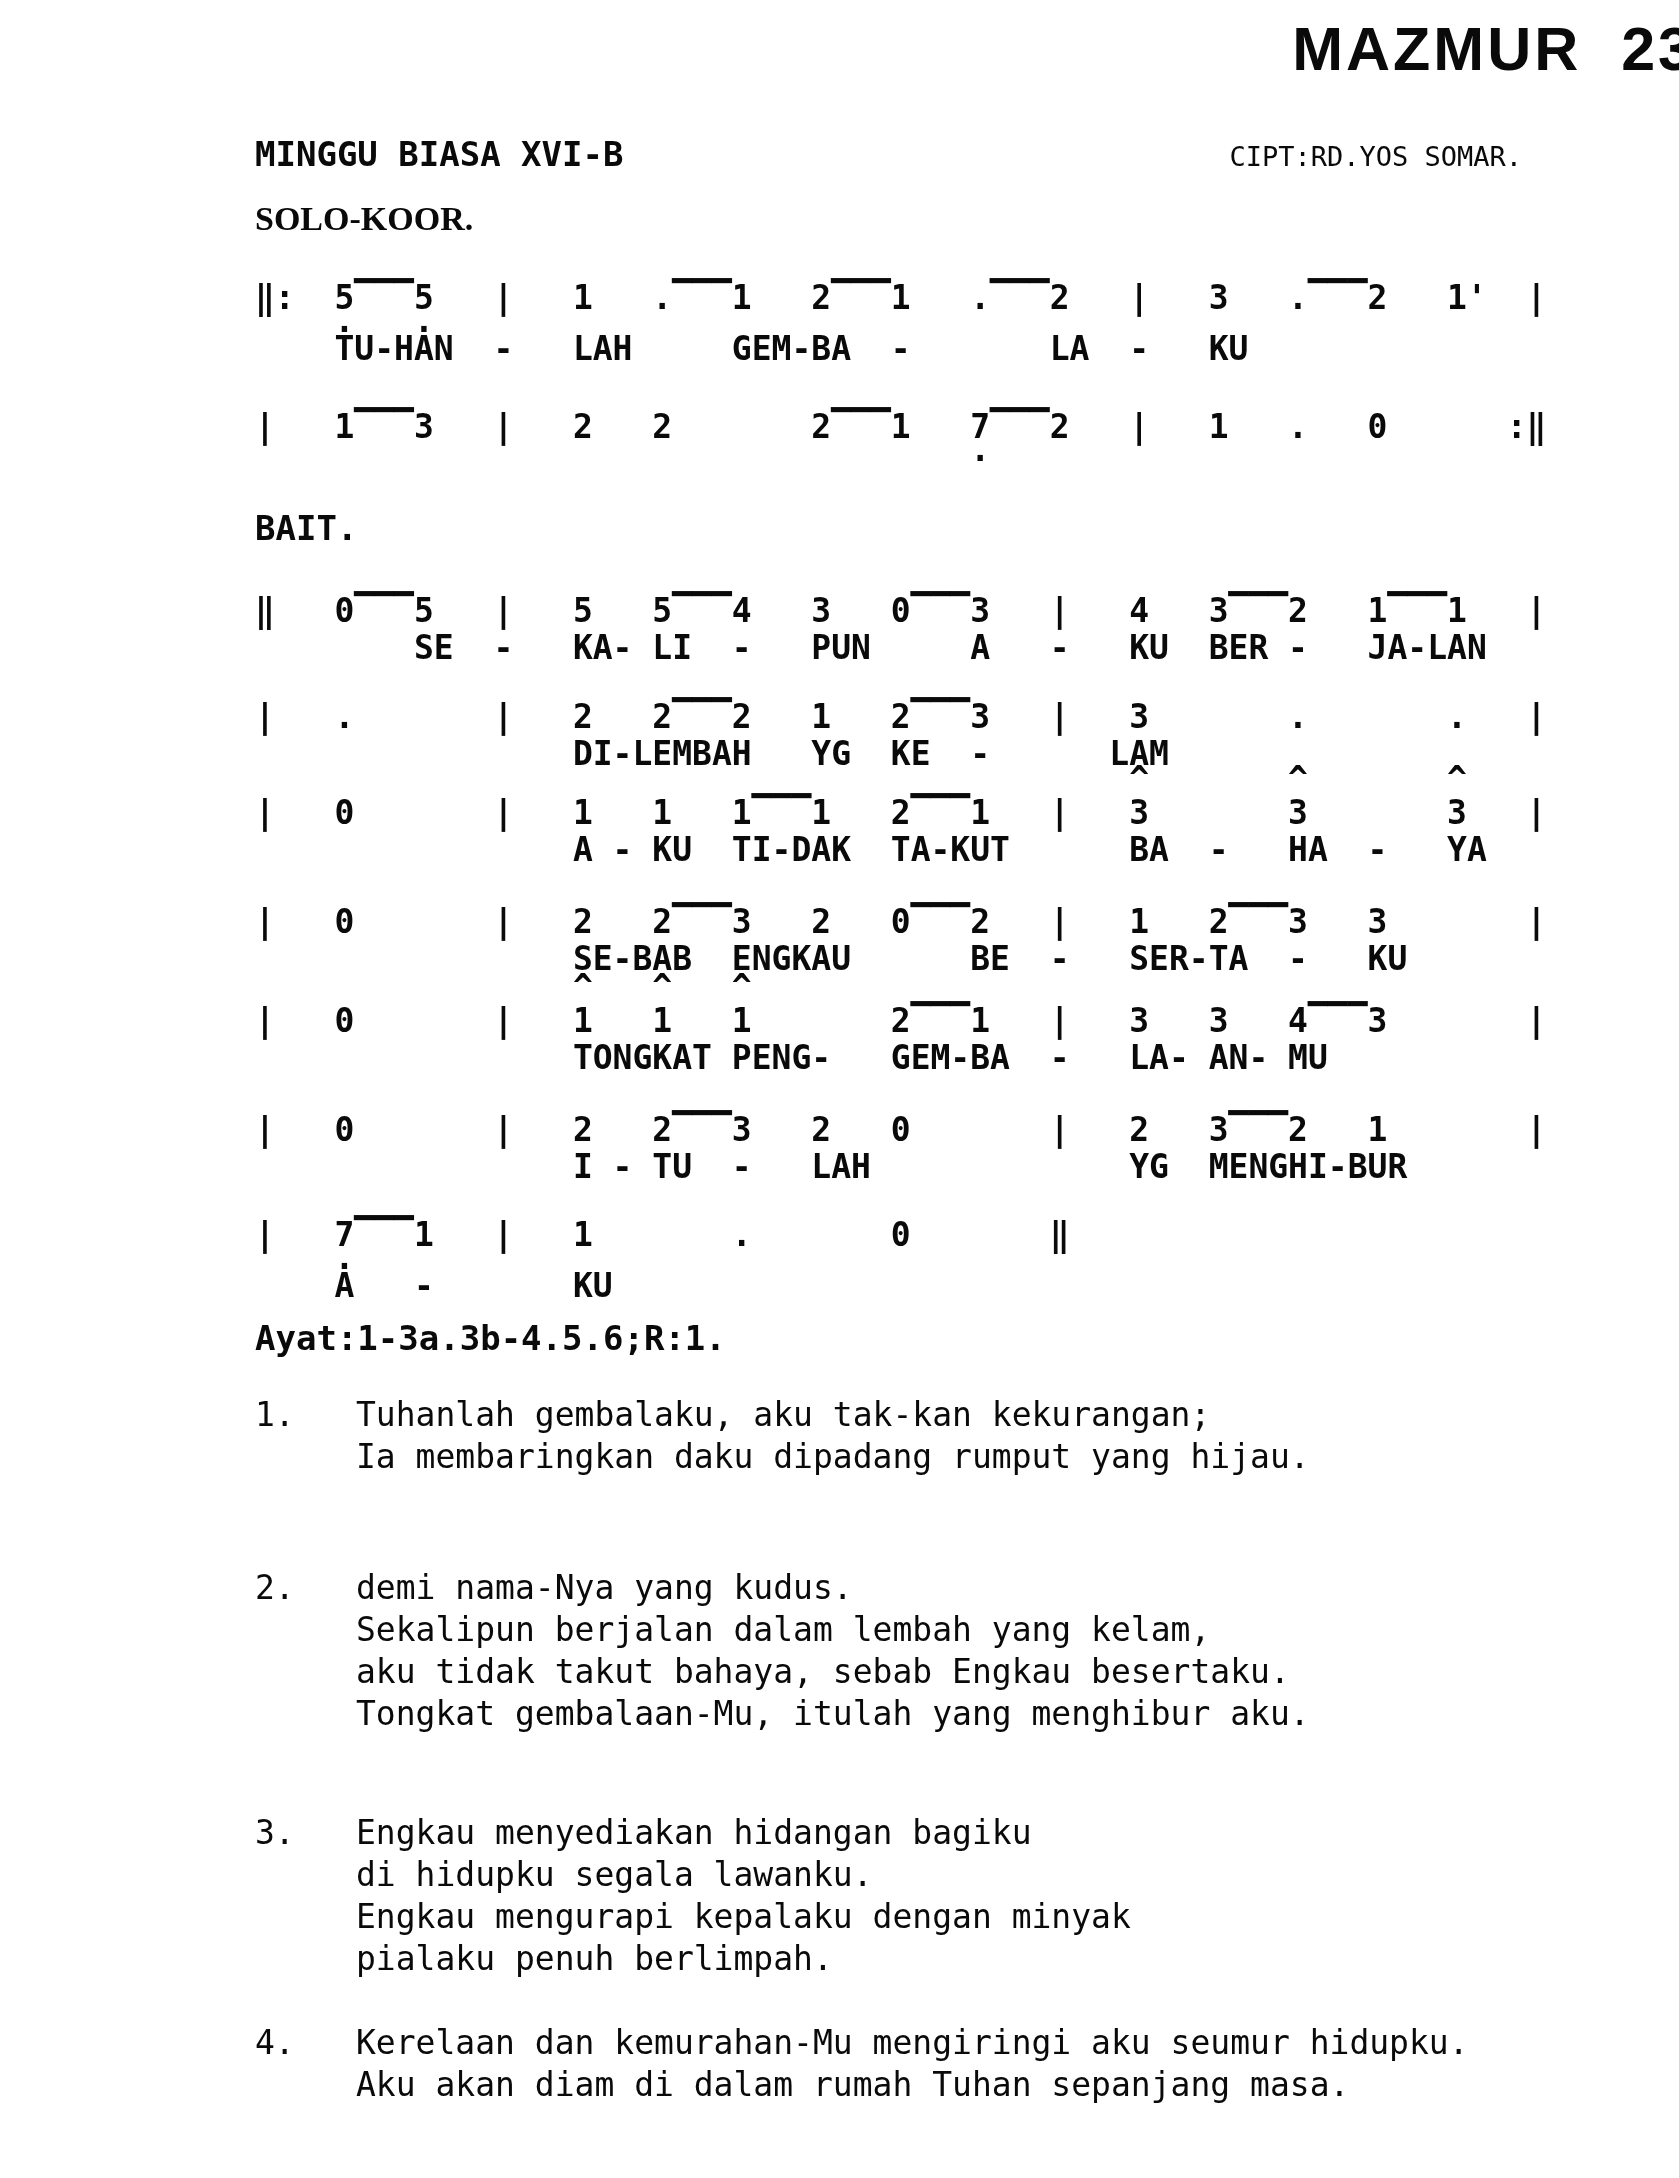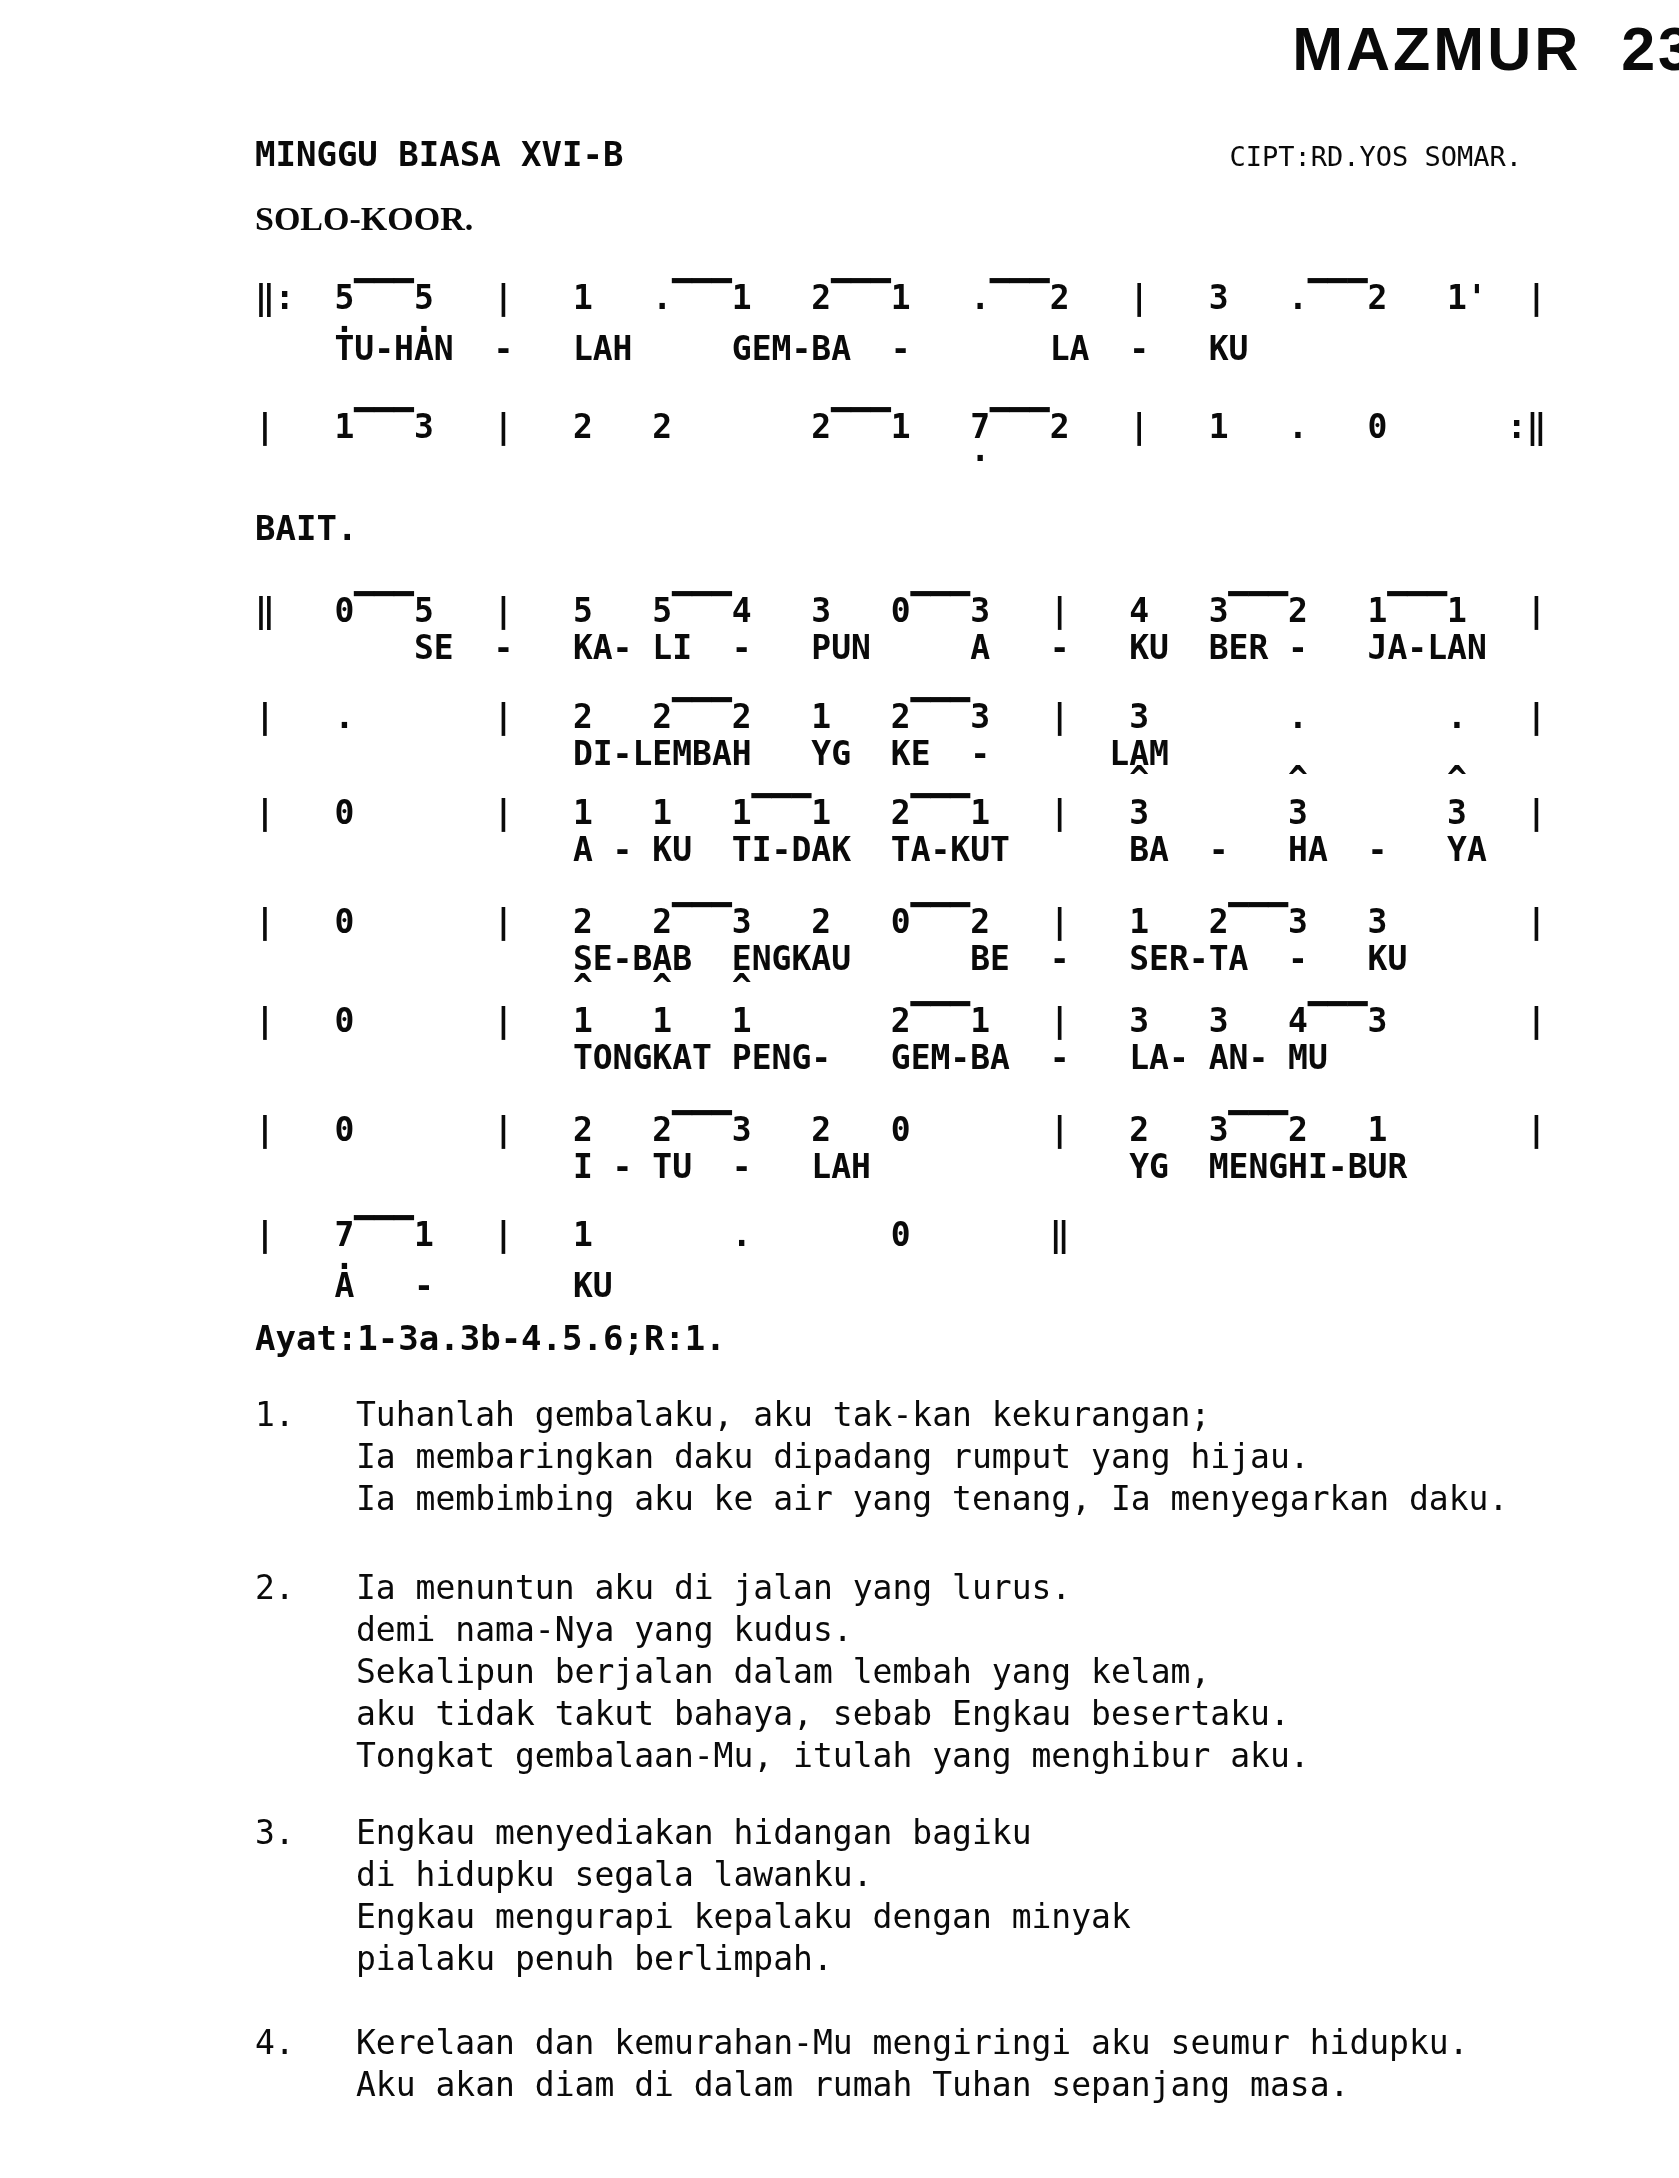--- a/index.html
+++ b/index.html
@@ -64,25 +64,25 @@
       <div class="sys" style="top: 668px;"><div class="marks">                     ▁▁▁         ▁▁▁</div><div class="notes">|   .       |   2   2   2   1   2   3   |   3       .       .   |</div><div class="lyr">                DI-LEMBAH   YG  KE  -      LAM</div></div>
       <div class="sys" style="top: 764px;"><div class="marks">                         ▁▁▁     ▁▁▁        ^       ^       ^</div><div class="notes">|   0       |   1   1   1   1   2   1   |   3       3       3   |</div><div class="lyr">                A - KU  TI-DAK  TA-KUT      BA  -   HA  -   YA</div></div>
       <div class="sys" style="top: 873px;"><div class="marks">                     ▁▁▁         ▁▁▁             ▁▁▁</div><div class="notes">|   0       |   2   2   3   2   0   2   |   1   2   3   3       |</div><div class="lyr">                SE-BAB  ENGKAU      BE  -   SER-TA  -   KU</div></div>
       <div class="sys" style="top: 972px;"><div class="marks">                ^   ^   ^        ▁▁▁                 ▁▁▁</div><div class="notes">|   0       |   1   1   1       2   1   |   3   3   4   3       |</div><div class="lyr">                TONGKAT PENG-   GEM-BA  -   LA- AN- MU</div></div>
       <div class="sys" style="top: 1081px;"><div class="marks">                     ▁▁▁                         ▁▁▁</div><div class="notes">|   0       |   2   2   3   2   0       |   2   3   2   1       |</div><div class="lyr">                I - TU  -   LAH             YG  MENGHI-BUR</div></div>
       <div class="sys" style="top: 1186px;"><div class="marks">     ▁▁▁</div><div class="notes">|   7   1   |   1       .       0       ‖</div><div class="dots">    .</div><div class="lyr">    A   -       KU</div></div>
     </div>
   <div id="verses">
       <div class="verse" style="top: 1394px;">
         <div class="vnum">1.</div>
-        <div class="vlines"><div>Tuhanlah gembalaku, aku tak-kan kekurangan;</div><div>Ia membaringkan daku dipadang rumput yang hijau.</div><div>Ia membimbing aku ke air yang tenang, Ia menyegarkan daku.</div></div>
+        <div class="vlines"><div>Tuhanlah gembalaku, aku tak-kan kekurangan;</div><div>Ia membaringkan daku dipadang rumput yang hijau.</div></div>
       </div>
       <div class="verse" style="top: 1567px;">
         <div class="vnum">2.</div>
-        <div class="vlines"><div>Ia menuntun aku di jalan yang lurus.</div><div>demi nama-Nya yang kudus.</div><div>Sekalipun berjalan dalam lembah yang kelam,</div><div>aku tidak takut bahaya, sebab Engkau besertaku.</div><div>Tongkat gembalaan-Mu, itulah yang menghibur aku.</div></div>
+        <div class="vlines"><div>demi nama-Nya yang kudus.</div><div>Sekalipun berjalan dalam lembah yang kelam,</div><div>aku tidak takut bahaya, sebab Engkau besertaku.</div><div>Tongkat gembalaan-Mu, itulah yang menghibur aku.</div></div>
       </div>
       <div class="verse" style="top: 1812px;">
         <div class="vnum">3.</div>
         <div class="vlines"><div>Engkau menyediakan hidangan bagiku</div><div>di hidupku segala lawanku.</div><div>Engkau mengurapi kepalaku dengan minyak</div><div>pialaku penuh berlimpah.</div></div>
       </div>
       <div class="verse" style="top: 2022px;">
         <div class="vnum">4.</div>
         <div class="vlines"><div>Kerelaan dan kemurahan-Mu mengiringi aku seumur hidupku.</div><div>Aku akan diam di dalam rumah Tuhan sepanjang masa.</div></div>
       </div>
     </div>

